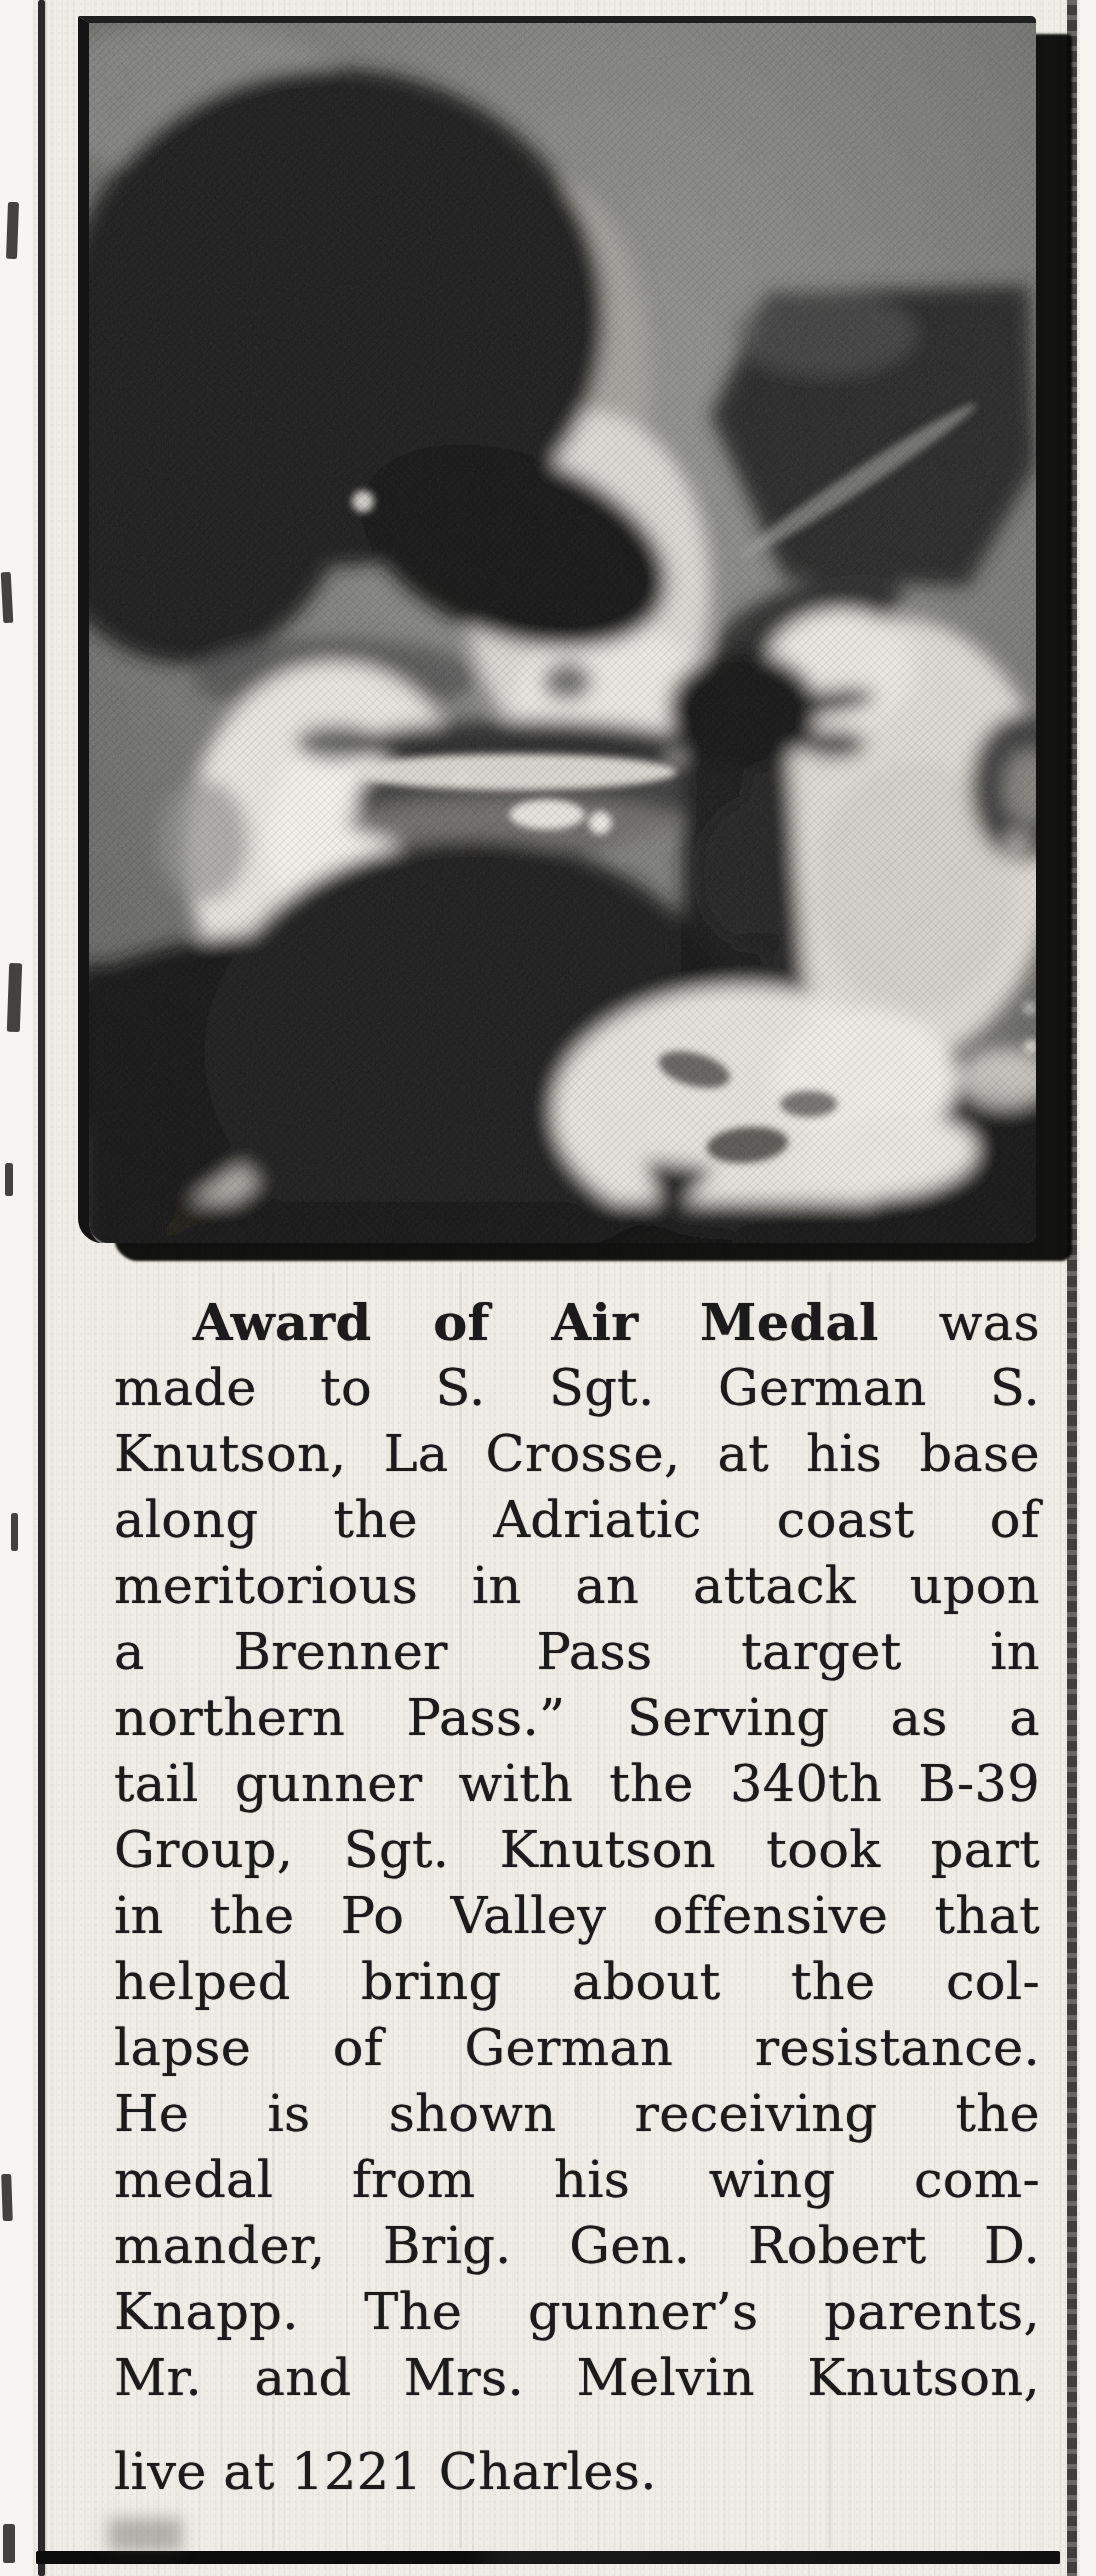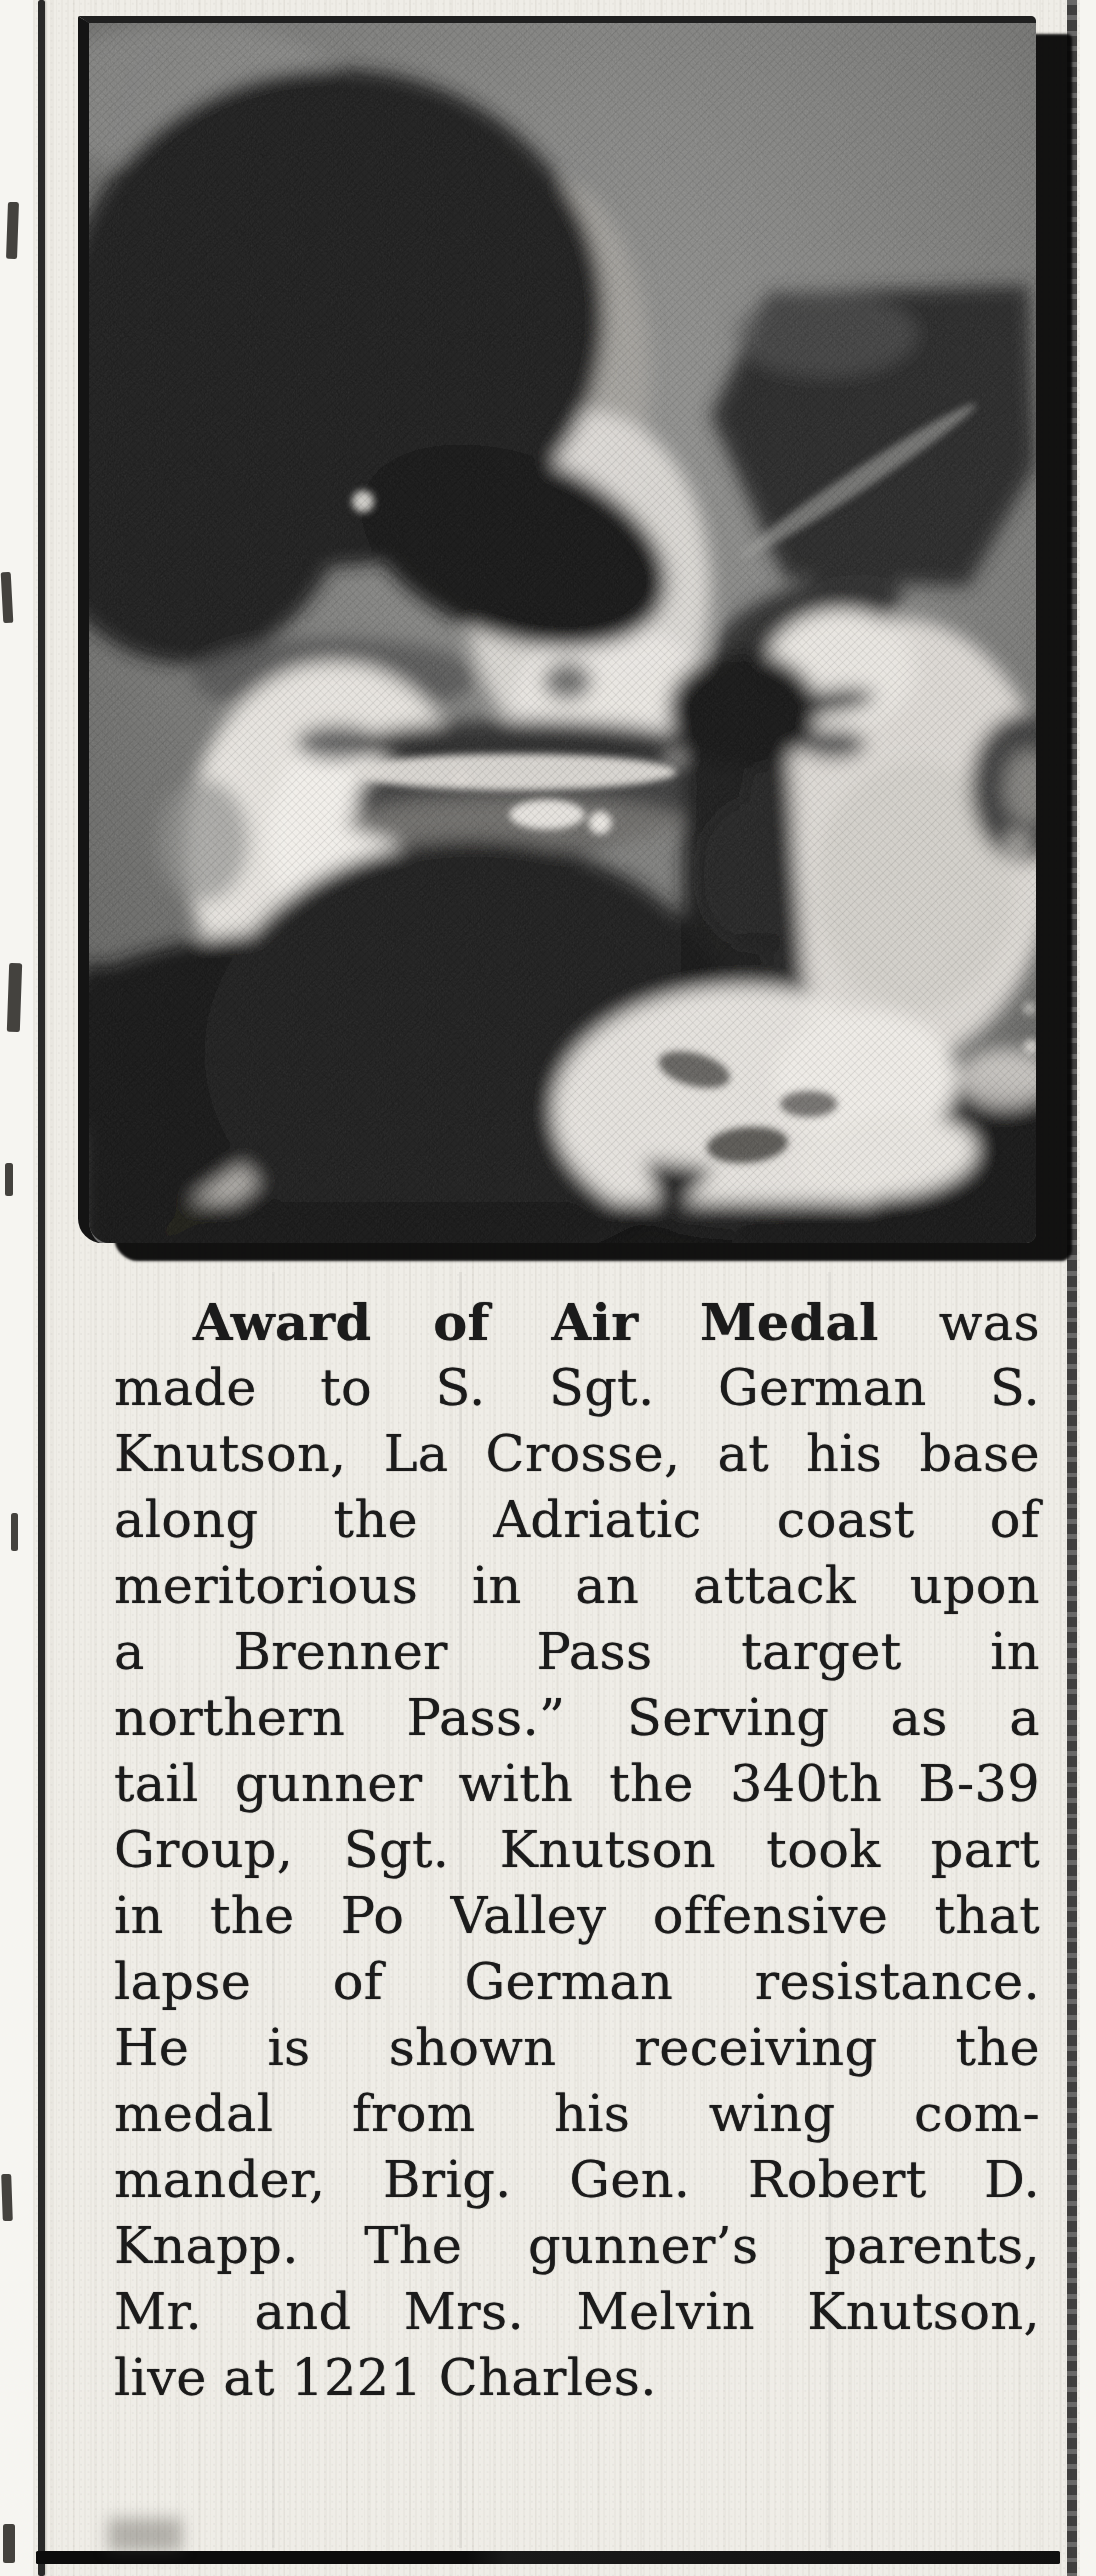--- a/index.html
+++ b/index.html
@@ -37,21 +37,21 @@
     box-sizing:border-box;border-left:11.4px solid #141414;border-top:7.4px solid #1f1f1f;
     background:#6e6e6e;border-radius:1.6px 4.9px 11.4px 24.5px;
     box-shadow:36px 18px 2.5px rgba(8,8,8,0.96);}
   .photo svg{display:block;width:100%;height:100%;border-radius:0 3.3px 9.8px 21px;}
 
   
   .caption{position:absolute;left:114px;top:1289px;width:926px;
     font-size:51px;line-height:66px;color:var(--ink,#1b1b1b);
     letter-spacing:0.3px;text-shadow:0 0 1px rgba(25,23,20,0.8);}
   .caption-line{text-align:justify;text-align-last:justify;height:66px;}
-  .caption-line.flush{text-align-last:left;}
+  .caption-line.flush{text-align-last:left;margin-top:28px;}
   .caption-line.indent{text-indent:79px;}
   .caption-line .b{font-weight:bold;}
 </style>
 </head>
 <body>
 
 <div id="root">
 
   <div class="paper-column"></div>
 
@@ -188,20 +188,21 @@
       <div class="caption-line indent"><span class="b">Award of Air Medal</span><span> was</span></div>
       <div class="caption-line"><span>made to S. Sgt. German S.</span></div>
       <div class="caption-line"><span>Knutson, La Crosse, at his base</span></div>
       <div class="caption-line"><span>along the Adriatic coast of</span></div>
       <div class="caption-line"><span>meritorious in an attack upon</span></div>
       <div class="caption-line"><span>a Brenner Pass target in</span></div>
       <div class="caption-line"><span>northern Pass.” Serving as a</span></div>
       <div class="caption-line"><span>tail gunner with the 340th B-39</span></div>
       <div class="caption-line"><span>Group, Sgt. Knutson took part</span></div>
       <div class="caption-line"><span>in the Po Valley offensive that</span></div>
+      <div class="caption-line"><span>helped bring about the col-</span></div>
       <div class="caption-line"><span>lapse of German resistance.</span></div>
       <div class="caption-line"><span>He is shown receiving the</span></div>
       <div class="caption-line"><span>medal from his wing com-</span></div>
       <div class="caption-line"><span>mander, Brig. Gen. Robert D.</span></div>
       <div class="caption-line"><span>Knapp. The gunner’s parents,</span></div>
       <div class="caption-line"><span>Mr. and Mrs. Melvin Knutson,</span></div>
       <div class="caption-line flush"><span>live at 1221 Charles.</span></div>
     </div>
 
   <div class="rule-bottom"></div>

